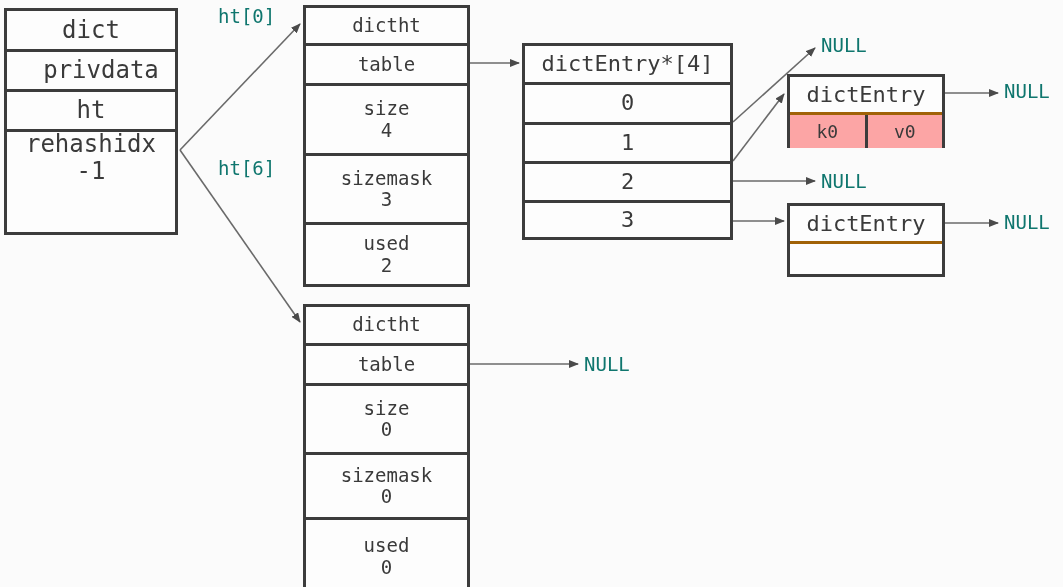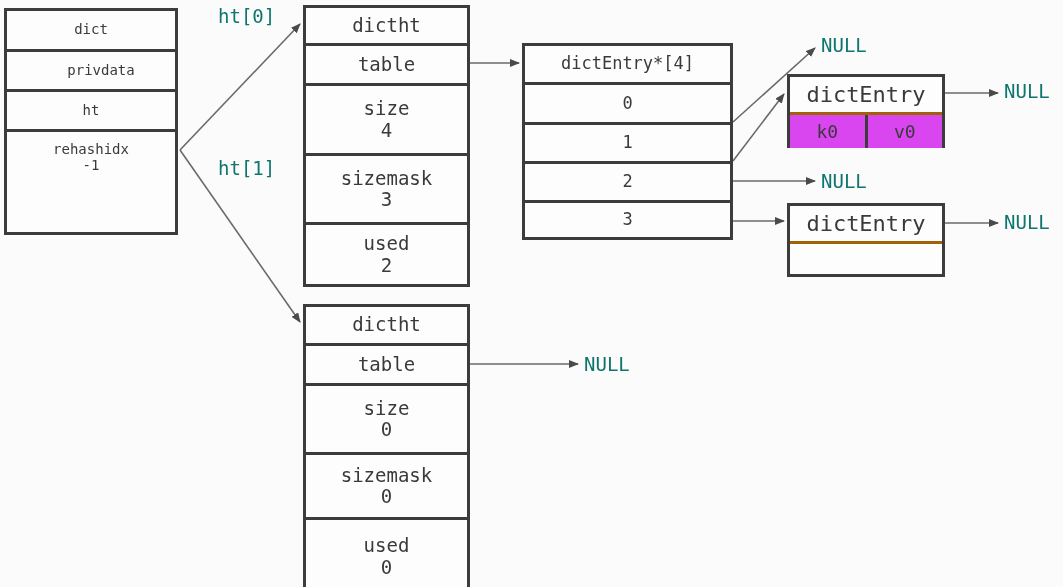--- a/index.html
+++ b/index.html
@@ -28,21 +28,21 @@
     justify-content:center;
     background:#fdfdfd;
     line-height:1.12;
   }
   .row:last-child{border-bottom:none;}
   .row .name{display:block;}
   .row .val{display:block;}
 
   
   #dict-struct{left:4px;top:8px;width:174px;height:227px;}
-  #dict-struct .row{font-size:14px;}
+  #dict-struct .row{font-size:24px;}
   #dict-struct .r1{height:41px;}
   #dict-struct .r2{height:40px;}
   #dict-struct .r3{height:40px;padding-left:20px;}
   #dict-struct .r4{height:40px;}
   #dict-struct .r5{height:51px;border-radius:6px;}
 
   
   #dictht0{left:303px;top:5px;width:167px;height:282px;}
   #dictht0 .row{font-size:19px;}
   #dictht0 .r1{height:38px;}
@@ -55,36 +55,36 @@
   #dictht1{left:303px;top:304px;width:167px;height:290px;}
   #dictht1 .row{font-size:19px;}
   #dictht1 .r1{height:39px;}
   #dictht1 .r2{height:40px;}
   #dictht1 .r3{height:69px;}
   #dictht1 .r4{height:65px;}
   #dictht1 .r5{height:73px;}
 
   
   #entry-table{left:522px;top:43px;width:211px;height:197px;}
-  #entry-table .row{font-size:17px;}
+  #entry-table .row{font-size:22px;}
   #entry-table .r1{height:39px;}
   #entry-table .r2{height:40px;}
   #entry-table .r3{height:39px;}
   #entry-table .r4{height:39px;}
   #entry-table .r5{height:34px;}
 
   
   .entry{position:absolute;border:3px solid #3c3c3c;background:#fdfdfd;box-sizing:border-box;}
   .entry .head{
     height:38px;box-sizing:border-box;border-bottom:3px solid #a16207;
     display:flex;align-items:center;justify-content:center;font-size:22px;background:#fdfdfd;
   }
   .entry .kv{display:flex;height:33px;box-sizing:border-box;}
   .entry .kv .cell{
-    flex:1;display:flex;align-items:center;justify-content:center;font-size:18px;background:#d946ef;
+    flex:1;display:flex;align-items:center;justify-content:center;font-size:18px;background:#fca5a5;
     box-sizing:border-box;
   }
   .entry .kv .cell.k{border-right:3px solid #3c3c3c;}
   #entry0{left:787px;top:74px;width:158px;height:74px;}
   #entry1{left:787px;top:203px;width:158px;height:74px;}
 
   
   .label{position:absolute;font-size:19px;color:#0f766e;white-space:nowrap;}
   #lbl-ht0{left:218px;top:5px;}
   #lbl-ht1{left:218px;top:157px;}
@@ -139,21 +139,21 @@
     <div class="row r4">
       <span class="name">ht</span>
     </div>
     <div class="row r5">
       <span class="name">rehashidx</span>
       <span class="val">-1</span>
     </div>
   </div>
 
   <div class="label" id="lbl-ht0">ht[0]</div>
-  <div class="label" id="lbl-ht1">ht[1]</div>
+  <div class="label" id="lbl-ht1">ht[6]</div>
 
   <div class="struct" id="dictht0">
     <div class="row r1">
       <span class="name">dictht</span>
     </div>
     <div class="row r2">
       <span class="name">table</span>
     </div>
     <div class="row r3">
       <span class="name">size</span>

